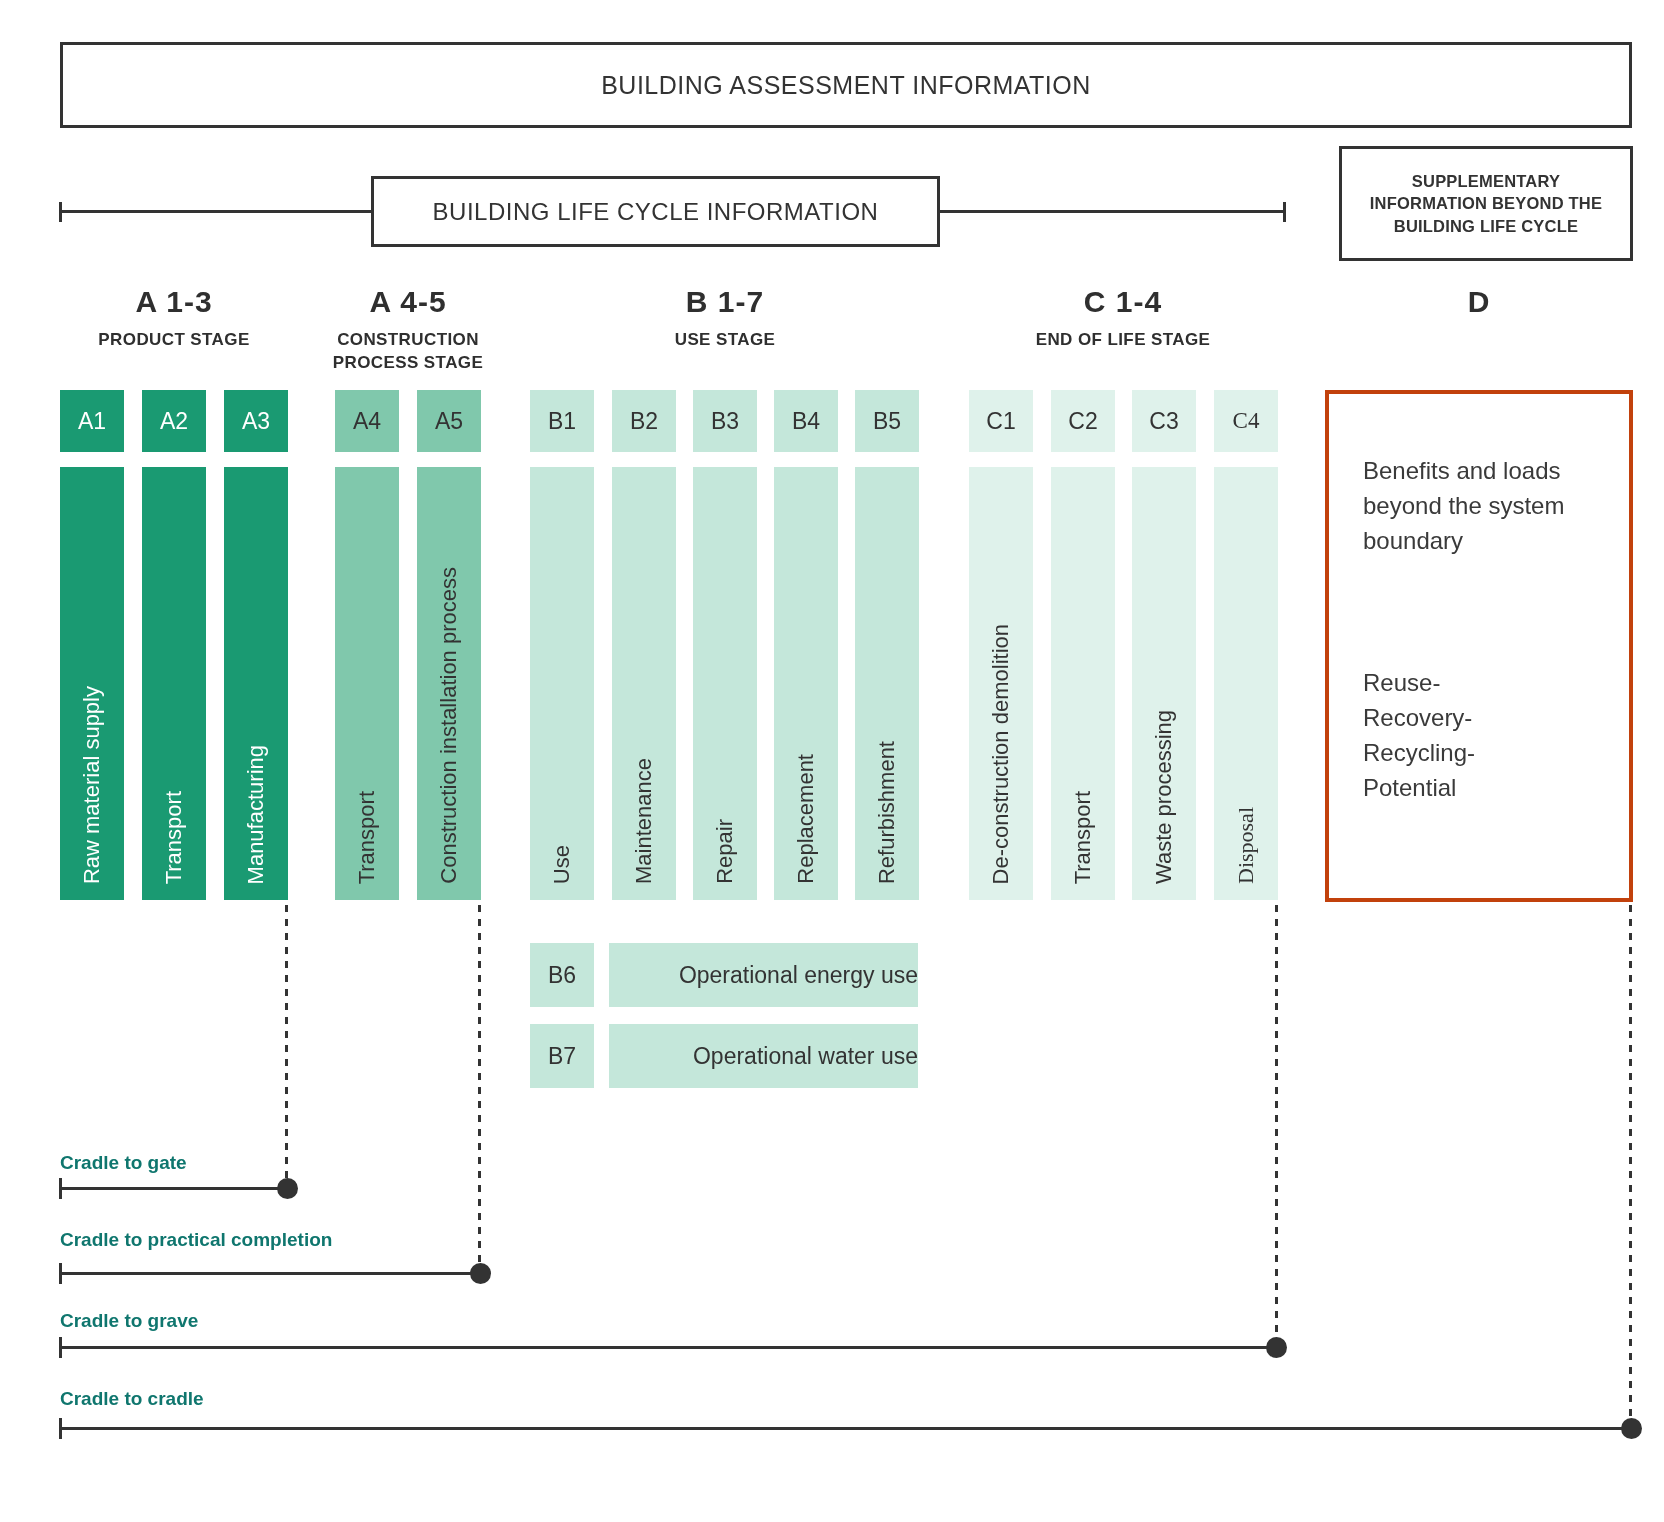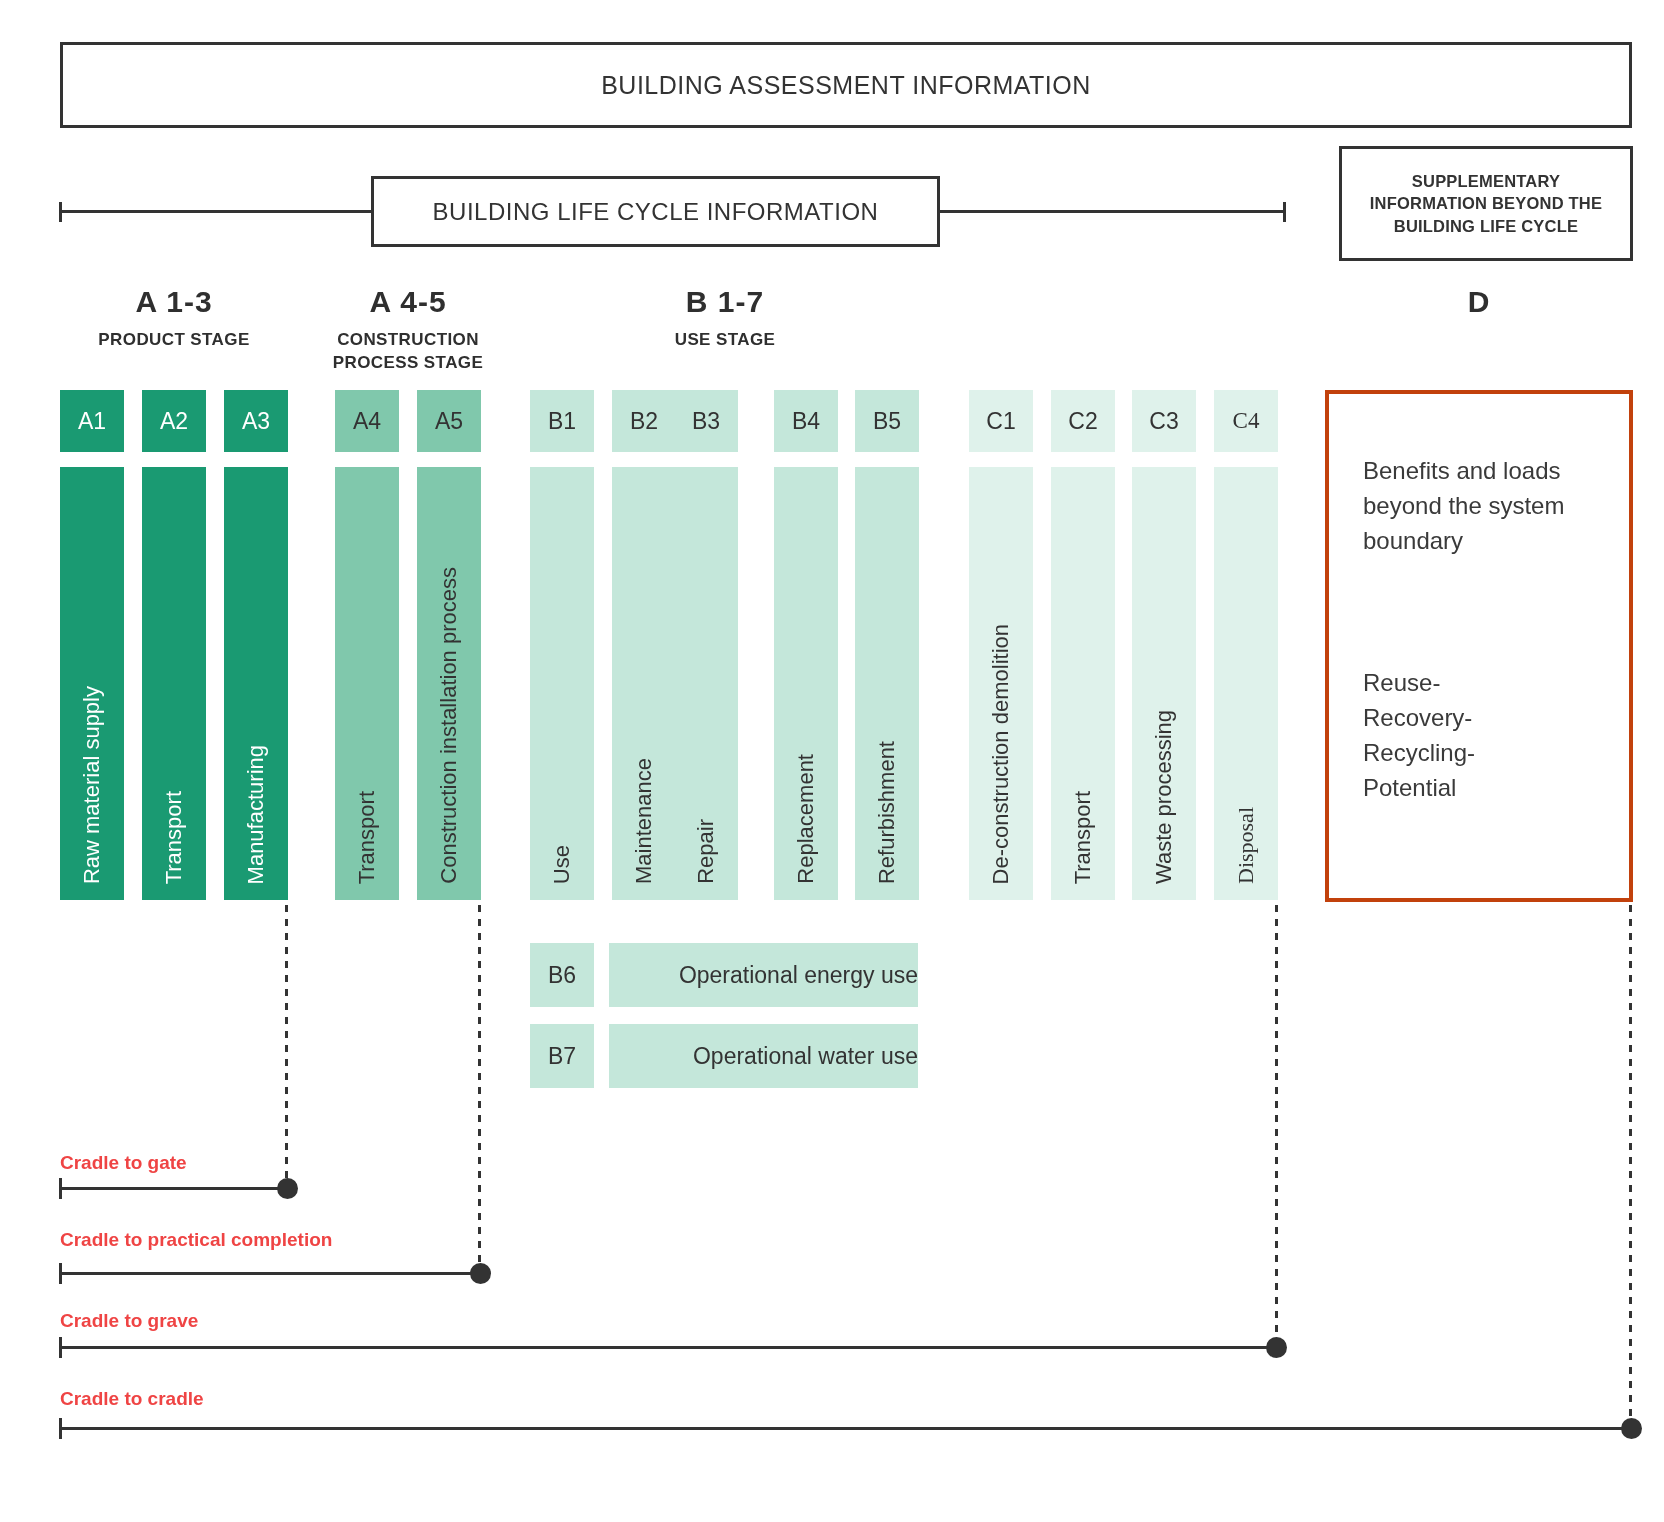--- a/index.html
+++ b/index.html
@@ -37,21 +37,21 @@
   .brow-code{position:absolute;left:530px;width:64px;height:64px;background:#c4e7da;display:flex;align-items:center;justify-content:center;font-size:23px;}
   .brow-box{position:absolute;left:609px;width:309px;height:64px;background:#c4e7da;display:flex;align-items:center;font-size:23px;padding-left:24px;box-sizing:border-box;justify-content:flex-end;}
   
   .d-box{left:1325px;top:390px;width:308px;height:512px;border:4px solid #c2410c;background:#ffffff;box-sizing:border-box;}
   .d-box p{margin:0;padding:0 20px 0 34px;font-size:24px;line-height:1.45;color:#3a3a3a;white-space:pre-line;}
   .d-benefits{margin-top:60px !important;}
   .d-reuse{margin-top:108px !important;}
   
   .dotline{position:absolute;width:3px;background:repeating-linear-gradient(to bottom,#333 0 7px,transparent 7px 14px);}
   
-  .cradle-label{position:absolute;left:60px;font-size:19px;font-weight:700;color:#ef4444;}
+  .cradle-label{position:absolute;left:60px;font-size:19px;font-weight:700;color:#0f766e;}
   .dot{position:absolute;width:21px;height:21px;border-radius:50%;background:#333333;}
 </style>
 </head>
 <body>
 
 <div class="canvas">
 
   <div class="abs outline-box title-box">
     <span>BUILDING ASSESSMENT INFORMATION</span>
   </div>
@@ -74,20 +74,24 @@
     <span class="name" style="width:260px;">PRODUCT STAGE</span>
   </div>
   <div class="stage" style="left:308px;top:285px;width:200px;">
     <div class="range">A 4-5</div>
     <span class="name" style="width:180px;">CONSTRUCTION PROCESS STAGE</span>
   </div>
   <div class="stage" style="left:575px;top:285px;width:300px;">
     <div class="range">B 1-7</div>
     <span class="name" style="width:260px;">USE STAGE</span>
   </div>
+  <div class="stage" style="left:973px;top:285px;width:300px;">
+    <div class="range">C 1-4</div>
+    <span class="name" style="width:260px;">END OF LIFE STAGE</span>
+  </div>
   <div class="stage" style="left:1329px;top:285px;width:300px;">
     <div class="range">D</div>
   </div>
 
   <div class="col g-a" style="left:60px;">
     <div class="col-head">A1</div>
     <div class="col-body">
         <span class="vtext">Raw material supply</span>
       </div>
   </div>
@@ -122,21 +126,21 @@
     <div class="col-body">
         <span class="vtext">Use</span>
       </div>
   </div>
   <div class="col g-b" style="left:612px;">
     <div class="col-head">B2</div>
     <div class="col-body">
         <span class="vtext">Maintenance</span>
       </div>
   </div>
-  <div class="col g-b" style="left:674px;">
+  <div class="col g-b" style="left:693px;">
     <div class="col-head">B3</div>
     <div class="col-body">
         <span class="vtext">Repair</span>
       </div>
   </div>
   <div class="col g-b" style="left:774px;">
     <div class="col-head">B4</div>
     <div class="col-body">
         <span class="vtext">Replacement</span>
       </div>

